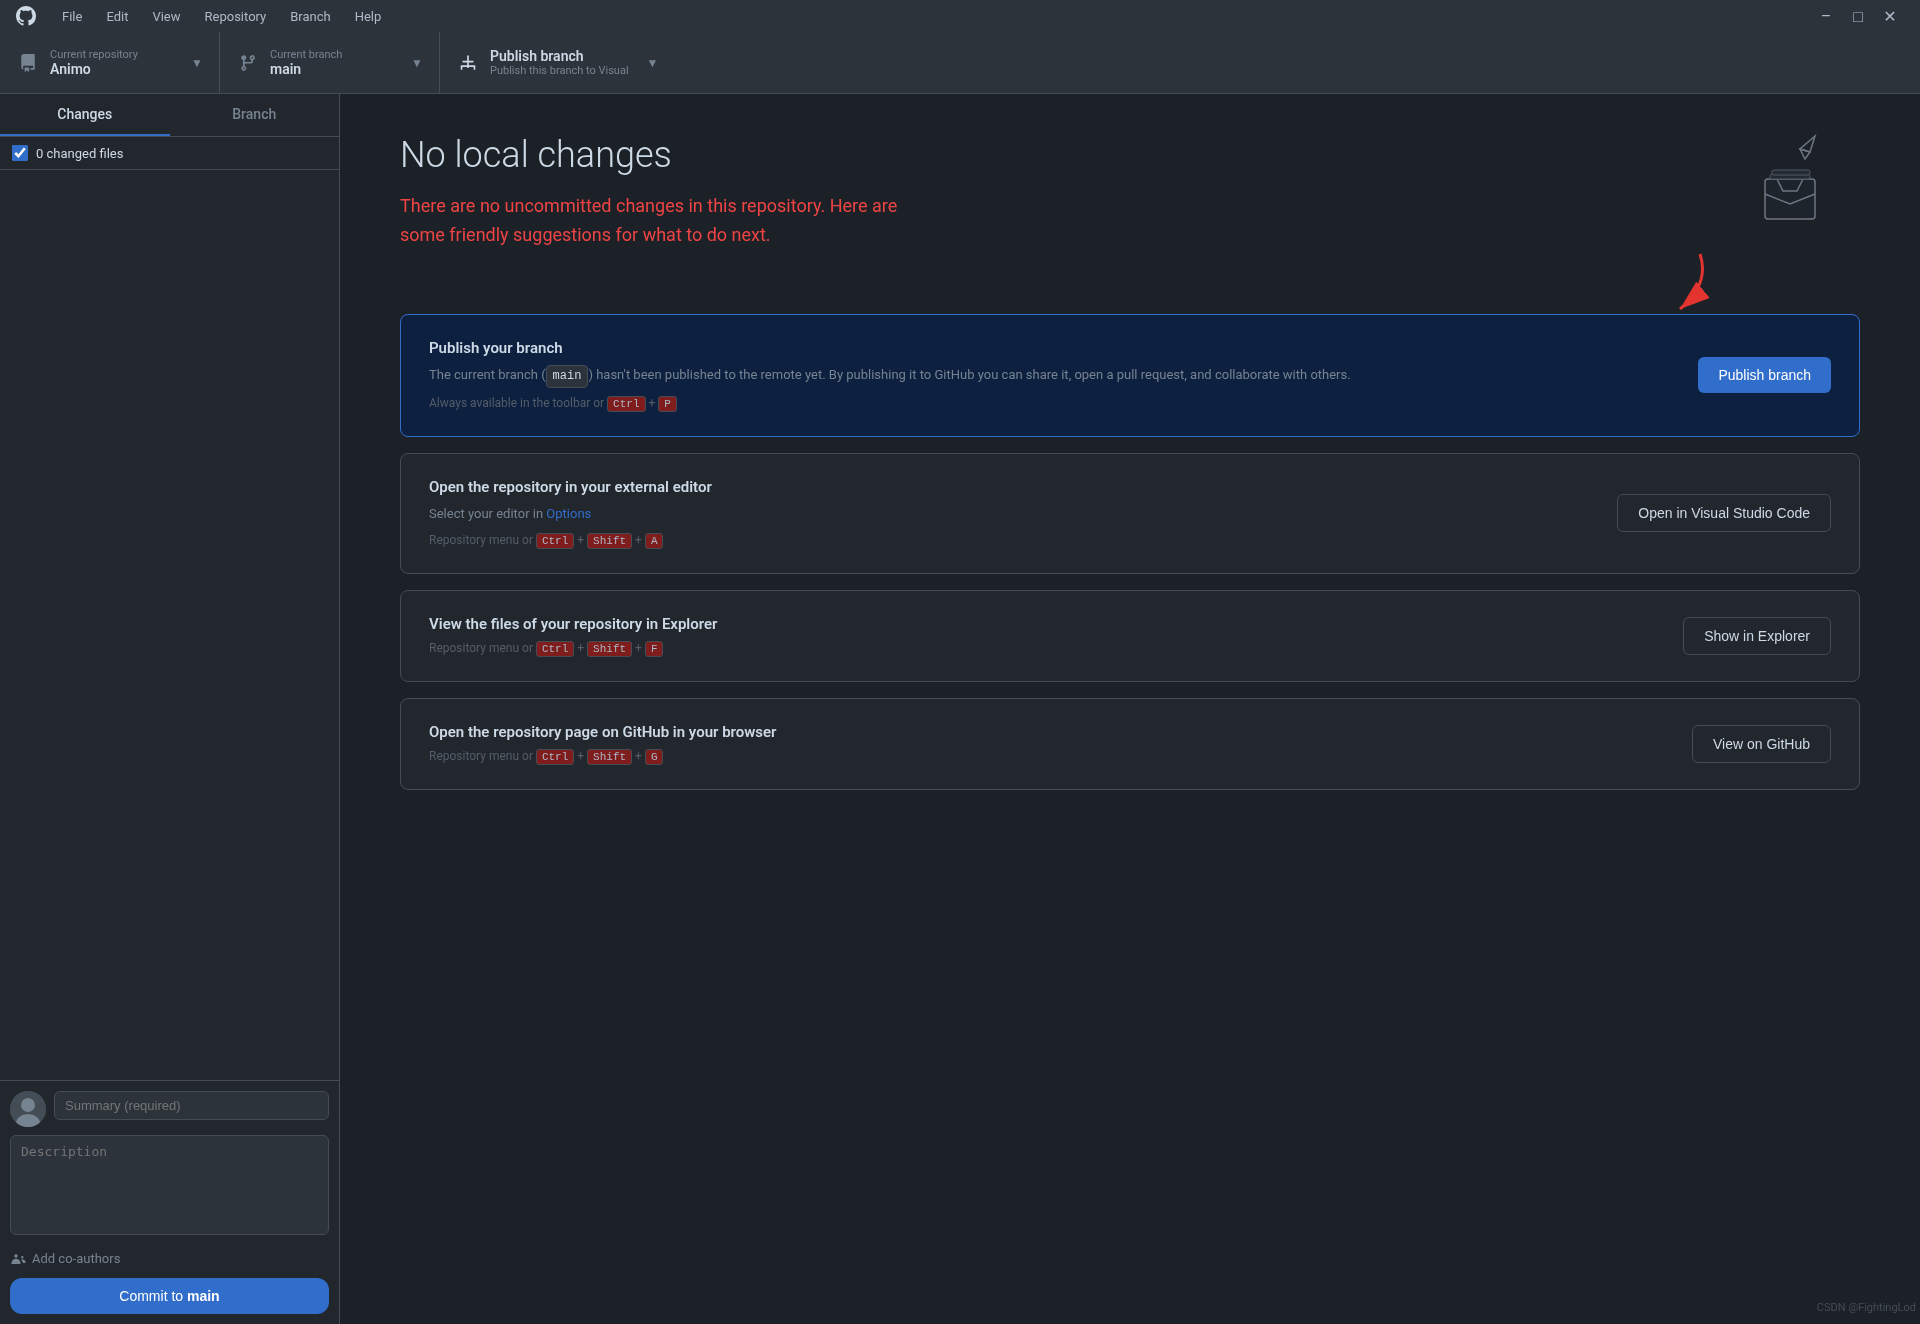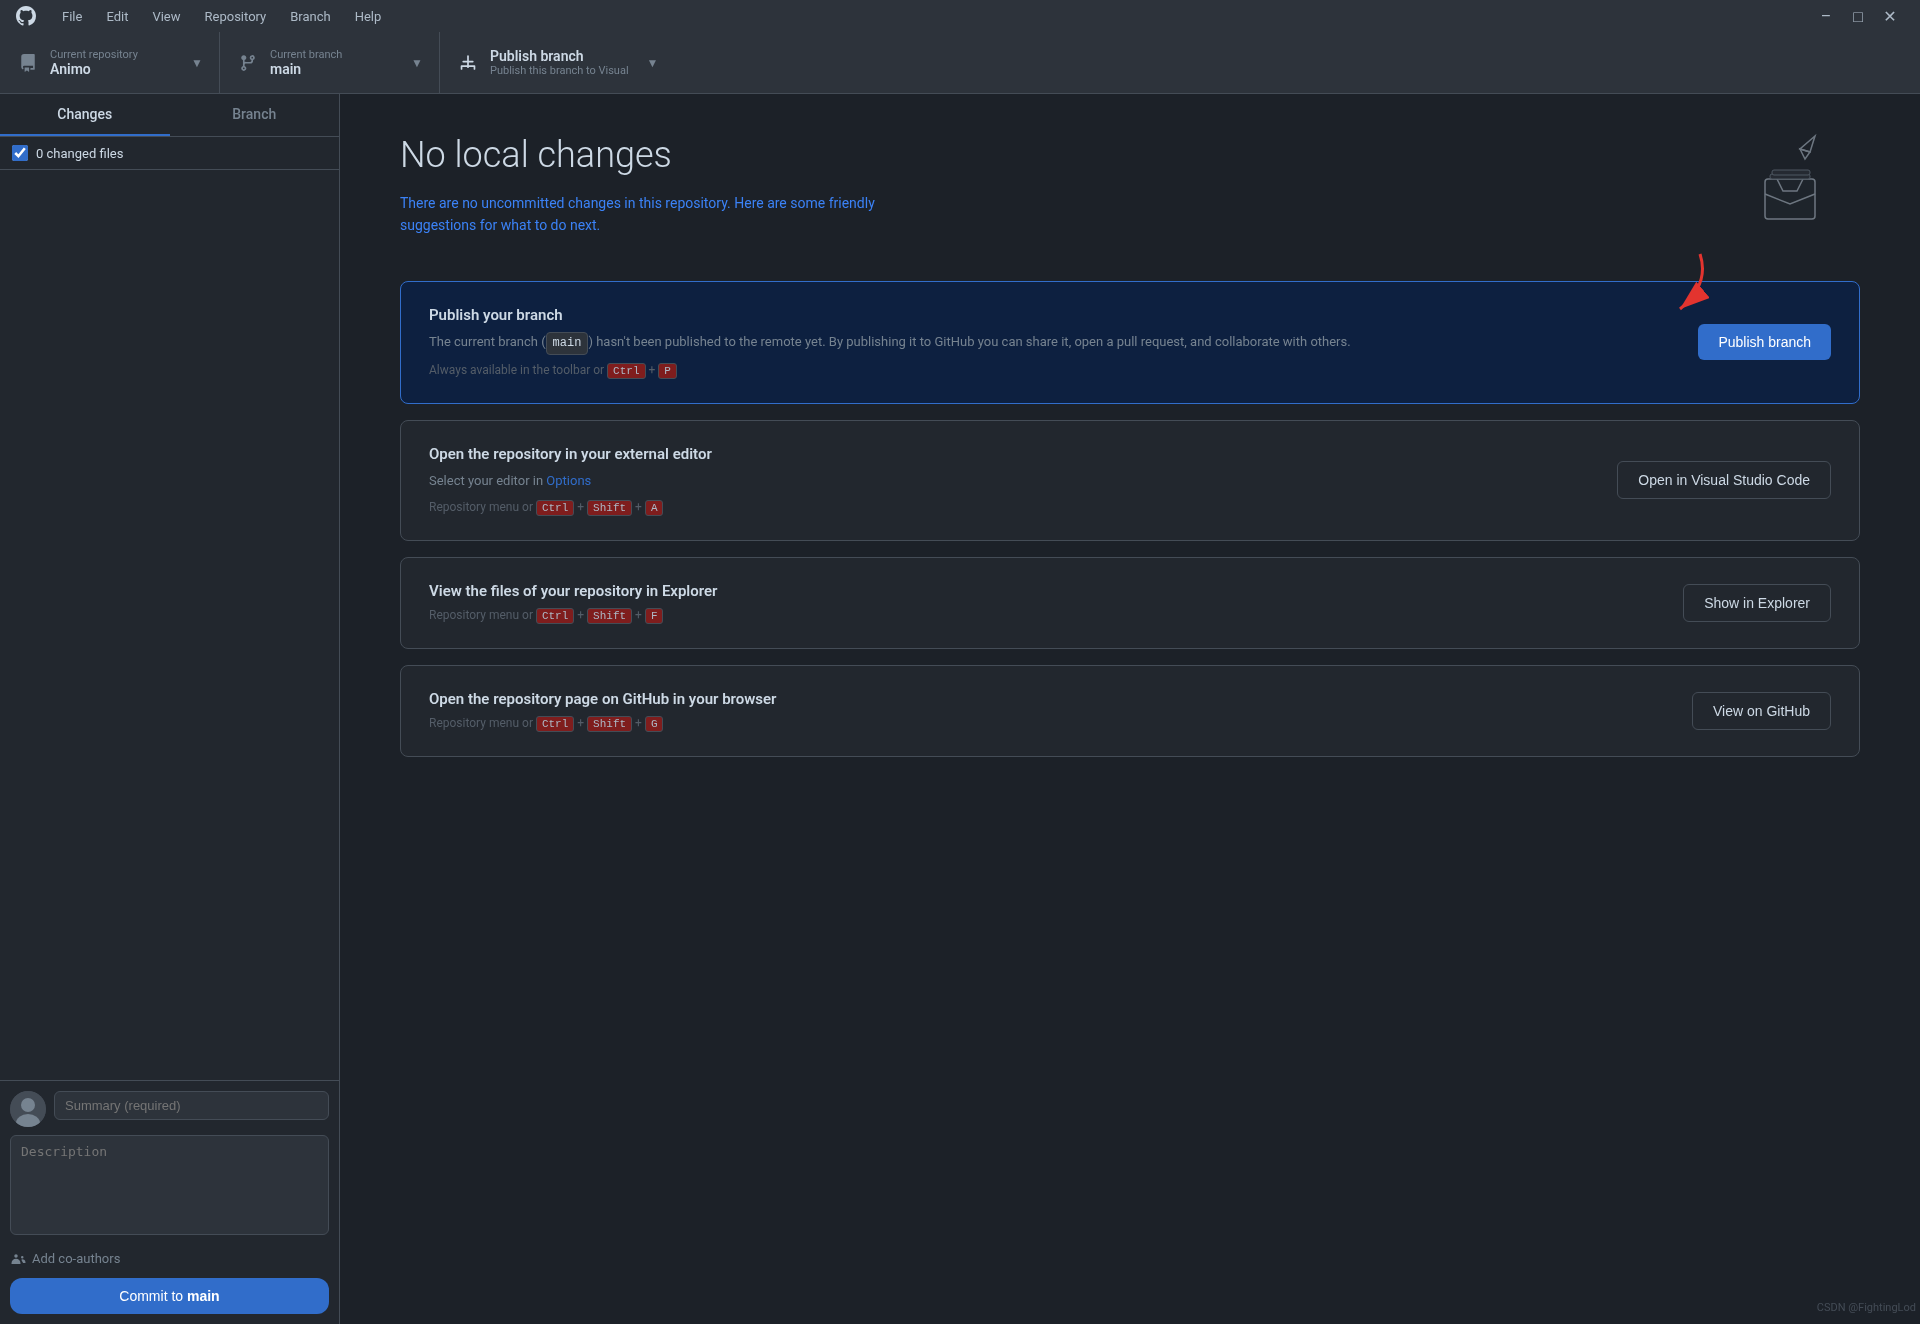--- a/index.html
+++ b/index.html
@@ -260,25 +260,25 @@
       padding: 40px 60px;
       position: relative;
     }
     .no-changes-title {
       font-size: 36px;
       color: #cdd9e5;
       font-weight: 300;
       margin-bottom: 16px;
     }
     .no-changes-subtitle {
-      font-size: 14px;
-      color: #3b82f6;
+      font-size: 18px;
+      color: #ef4444;
       line-height: 1.6;
       max-width: 520px;
-      margin-bottom: 44px;
+      margin-bottom: 64px;
     }
 
     
     .illustration {
       position: absolute;
       top: 30px;
       right: 80px;
       width: 120px;
       height: 120px;
       opacity: 0.8;

